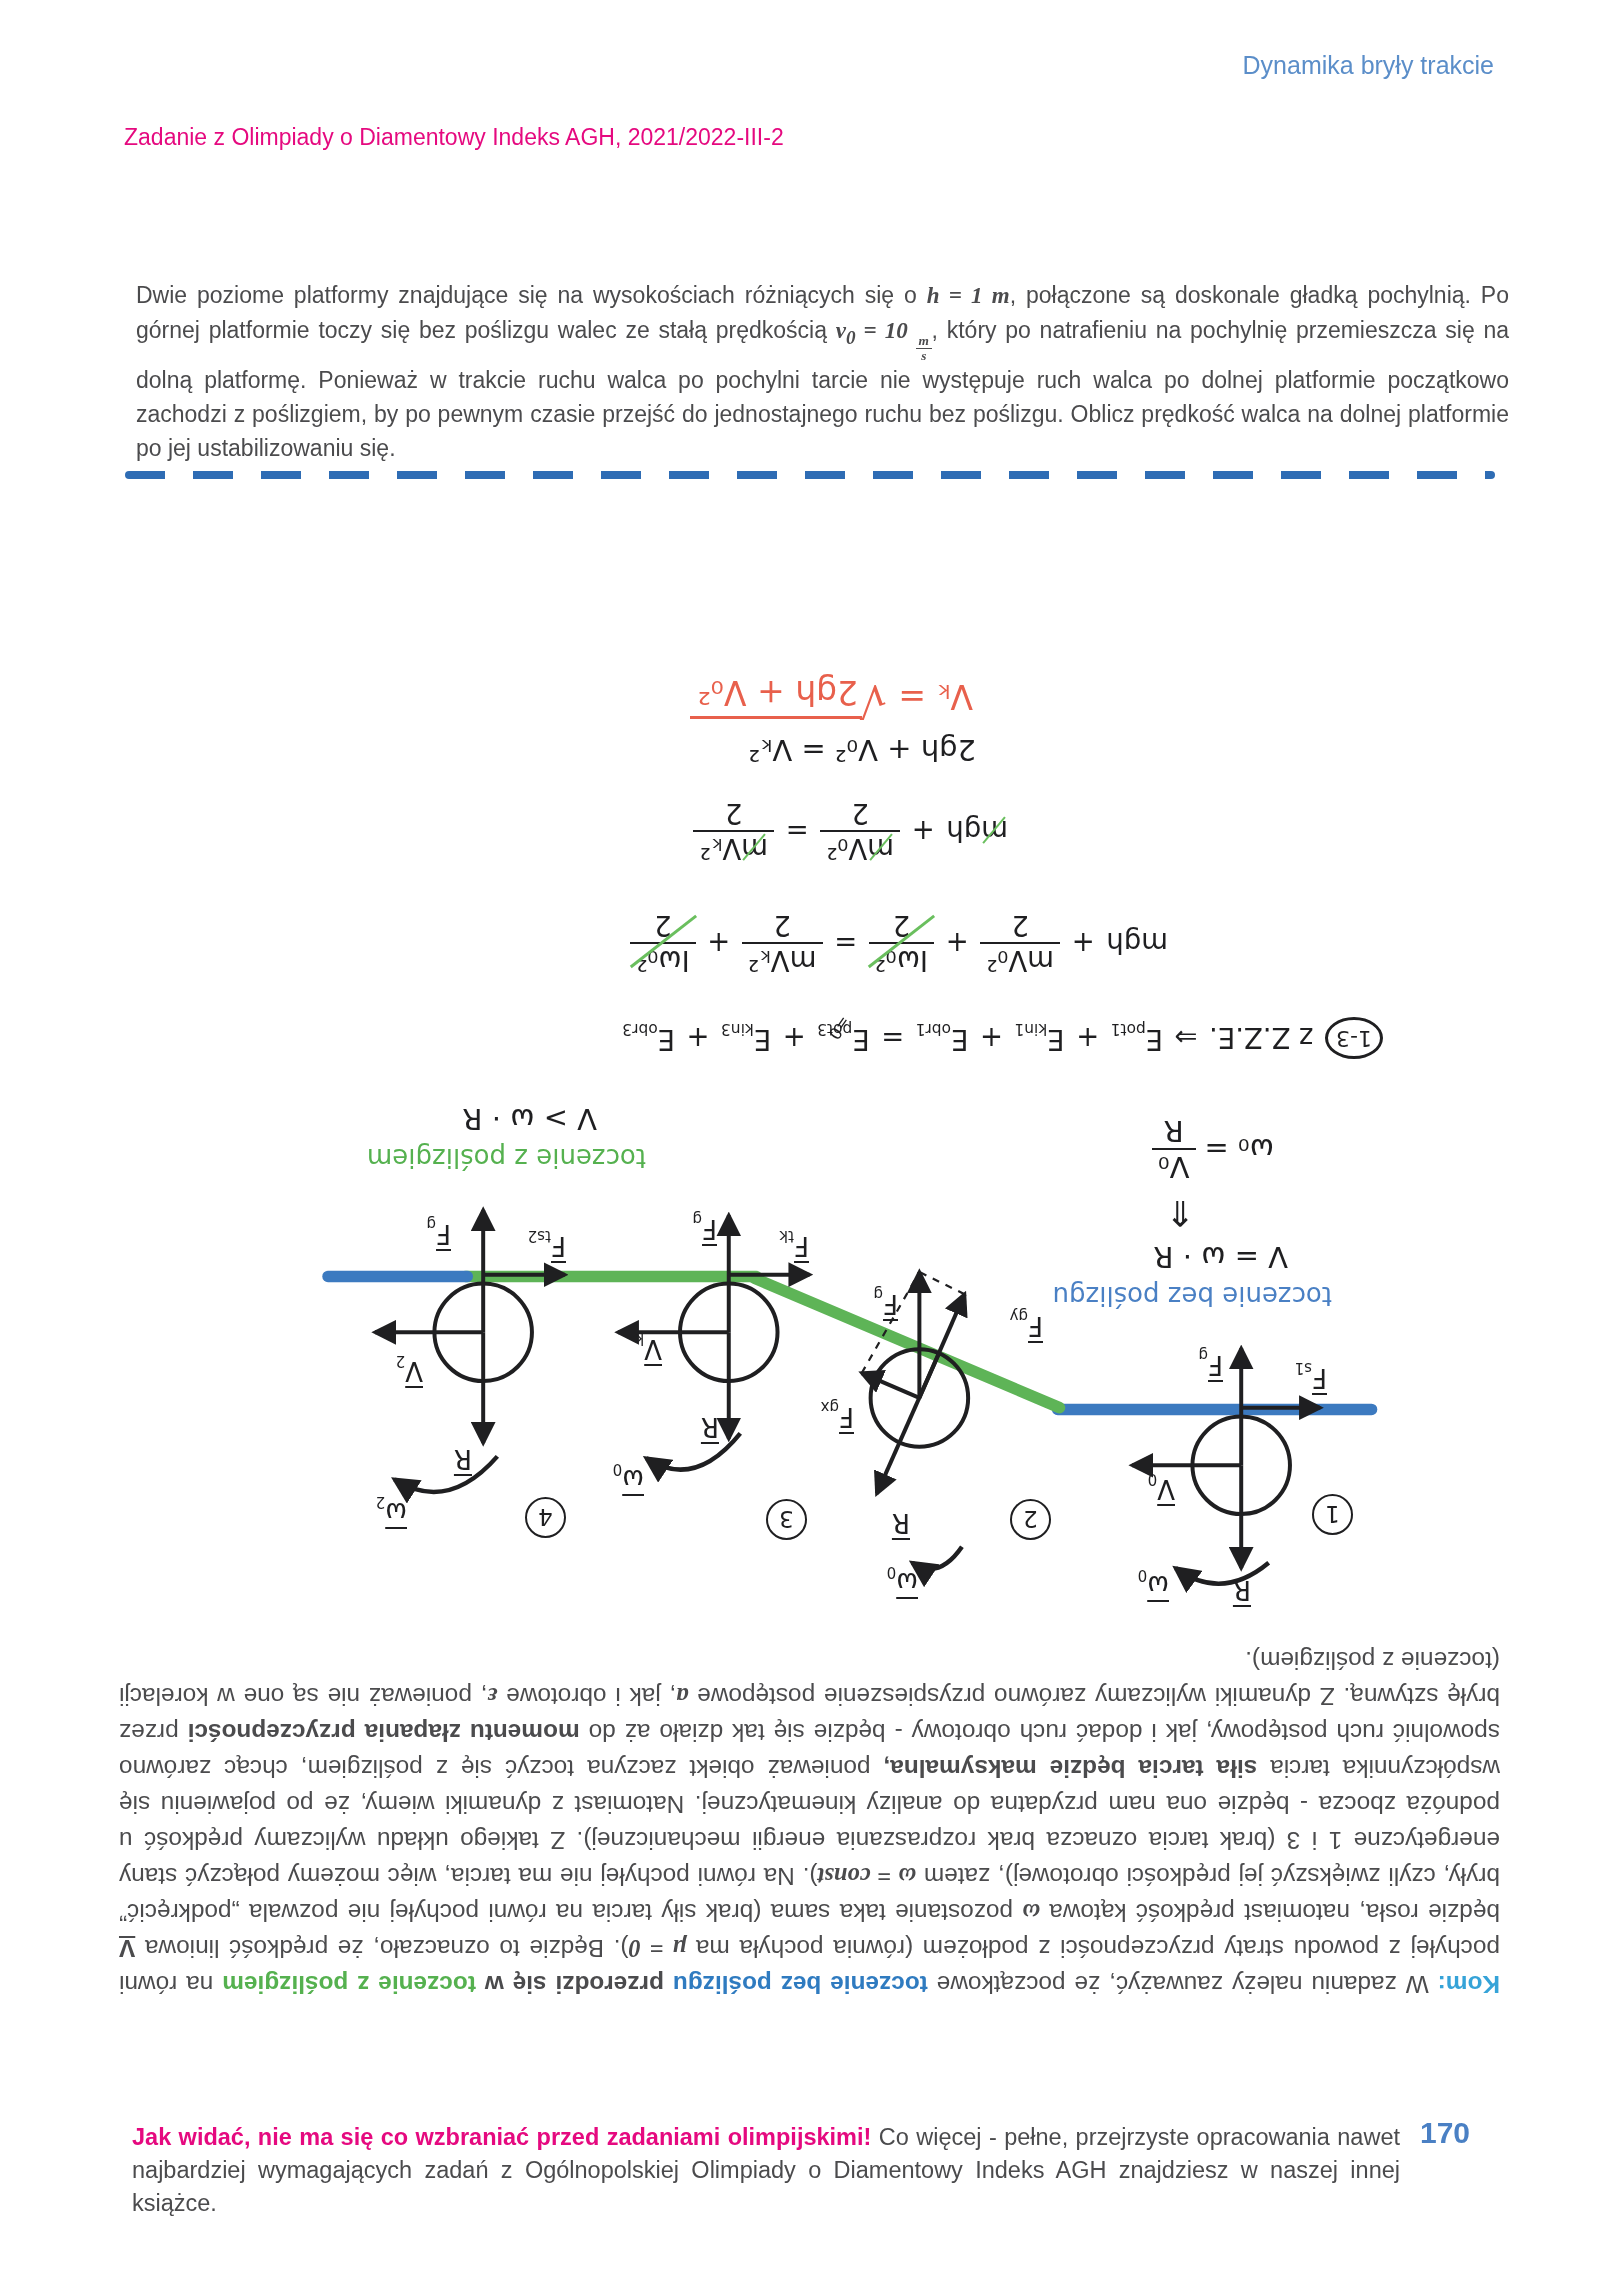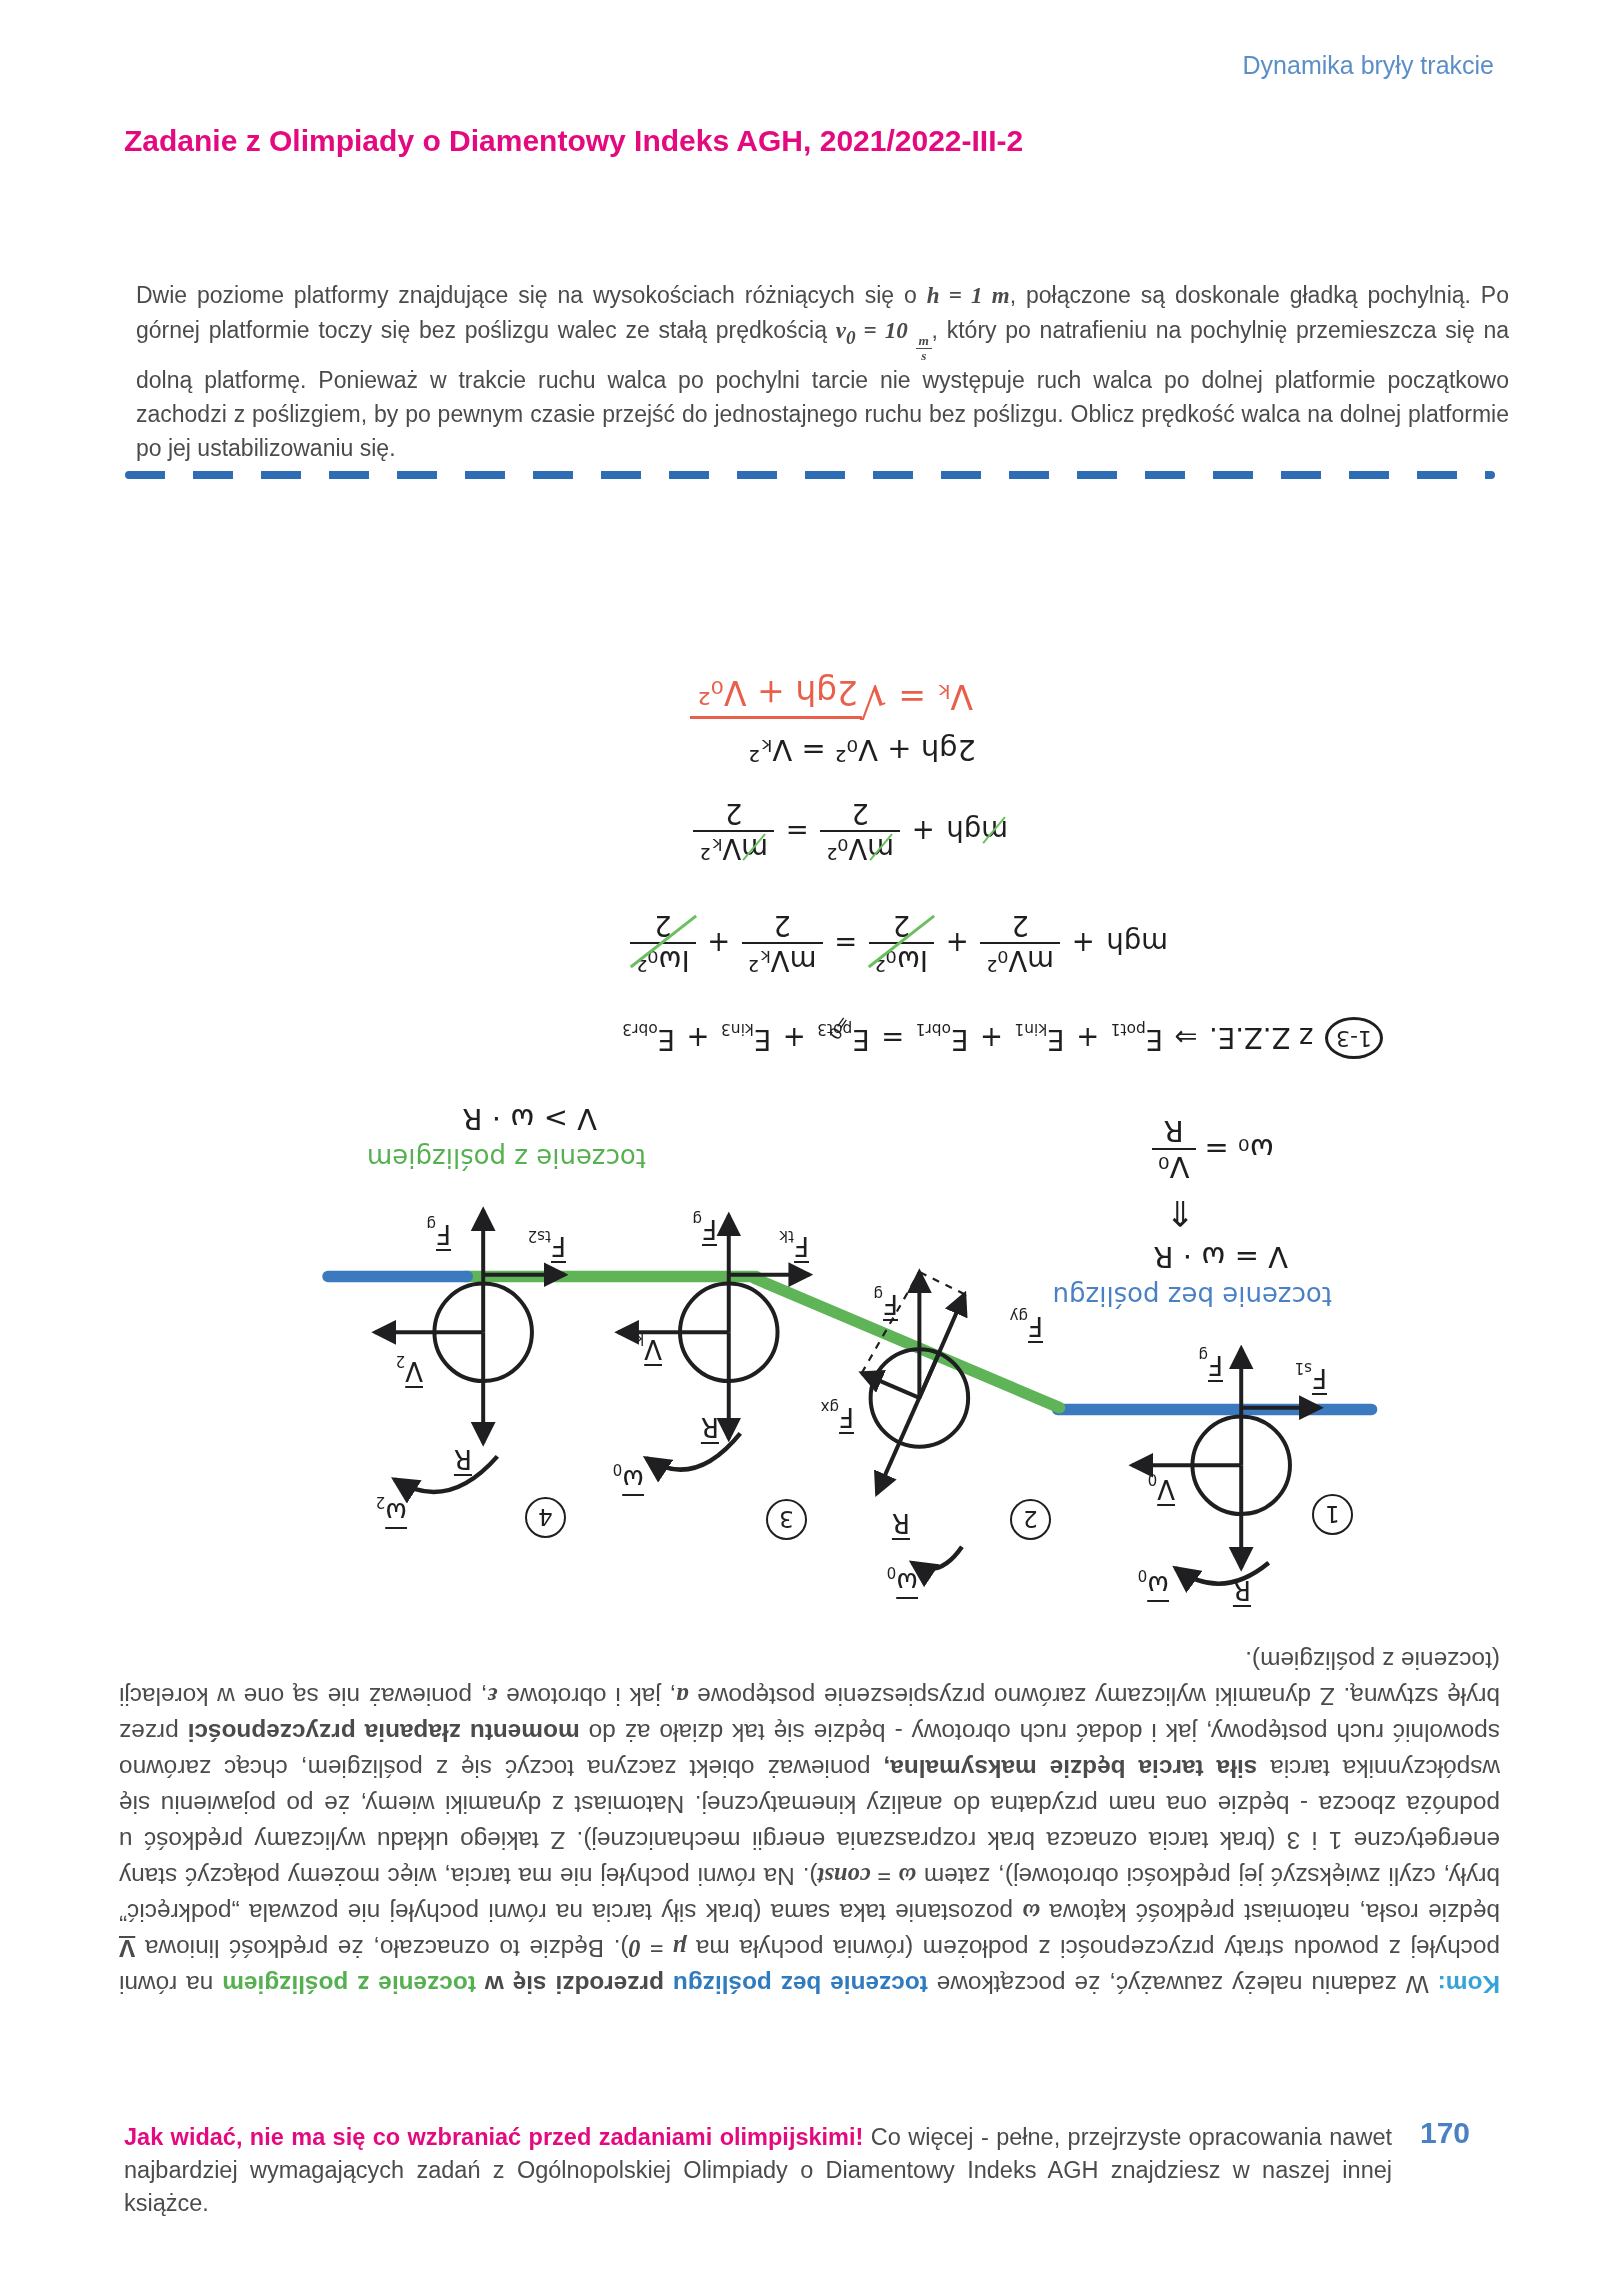--- a/index.html
+++ b/index.html
@@ -1,19 +1,19 @@
 <!DOCTYPE html>
 <html style="font-size:14px"><head>
 <meta charset="utf-8">
 <style>
   html,body{margin:0;padding:0;background:#e8e8e8}
   .page{position:relative;width:1618px;height:2270px;background:#ffffff;margin:0 auto;
         font-family:"Liberation Sans",sans-serif;color:#4b4b4d;overflow:hidden}
   .chapter{position:absolute;top:51px;right:124px;font-size:25px;color:#5b8ec9}
-  .title{position:absolute;top:124px;left:124px;font-size:30px;font-weight:bold;color:#e5097f}
+  .title{position:absolute;top:124px;left:124px;font-size:23px;font-weight:normal;color:#e5097f}
   .problem{position:absolute;top:255px;left:136px;width:1373px;font-size:23px;line-height:34px;text-align:justify}
   .mathb{font-family:"Liberation Serif",serif;font-weight:bold;font-style:italic}
   .sfrac{display:inline-flex;flex-direction:column;align-items:center;vertical-align:-0.55em;
          font-size:0.58em;line-height:1.05;font-family:"Liberation Serif",serif;font-weight:bold;font-style:italic}
   .sfrac .n{border-bottom:1.3px solid #4b4b4d;padding:0 2.7px}
   .divider{position:absolute;top:471px;left:125px;width:1370px;height:8px;border-radius:4.4px;
            background:repeating-linear-gradient(90deg,#2e6cb4 0 40px,transparent 40px 68px)}
 
   
   .sol{position:absolute;top:497px;left:0;width:1618px;height:1128px;transform:rotate(180deg);
@@ -52,21 +52,21 @@
   .kom{position:absolute;top:1642px;left:119px;width:1381px;transform:rotate(180deg);
        font-size:24.4px;line-height:36px;text-align:justify;color:#4b4b4d;margin:0}
   .kb{font-weight:bold;color:#35a3d8}
   .kblue{font-weight:bold;color:#2f7bc0}
   .kgreen{font-weight:bold;color:#55b14f}
   .kbold{font-weight:bold}
   .kvec{font-weight:bold;text-decoration:underline}
   .kmath{font-family:"Liberation Serif",serif;font-weight:bold;font-style:italic}
 
   
-  .footer{position:absolute;top:2121px;left:124px;width:1268px;font-size:23.5px;line-height:33px;text-align:justify;margin:0}
+  .footer{position:absolute;top:2121px;left:132px;width:1268px;font-size:23.5px;line-height:33px;text-align:justify;margin:0}
   .fpink{font-weight:bold;color:#e5097f}
   .pagenum{position:absolute;top:2116px;left:1420px;font-size:30px;font-weight:bold;color:#4a80c4}
 </style>
 </head>
 <body>
 
 <div class="page">
 
   <div class="chapter">Dynamika bryły trakcie</div>
 

